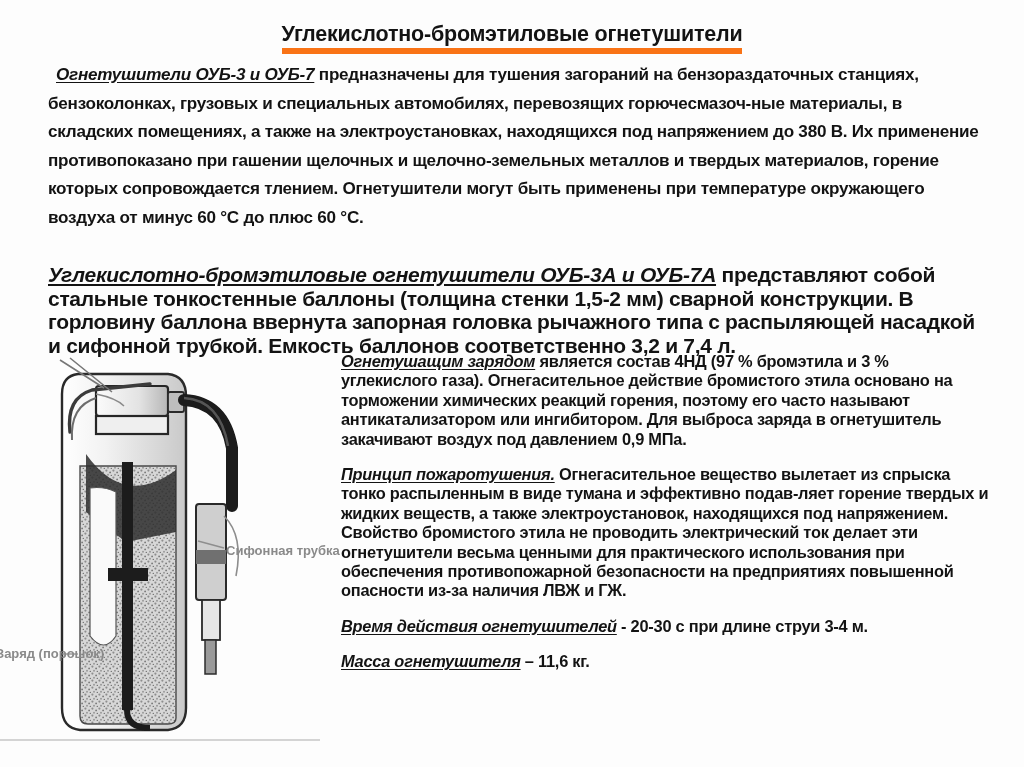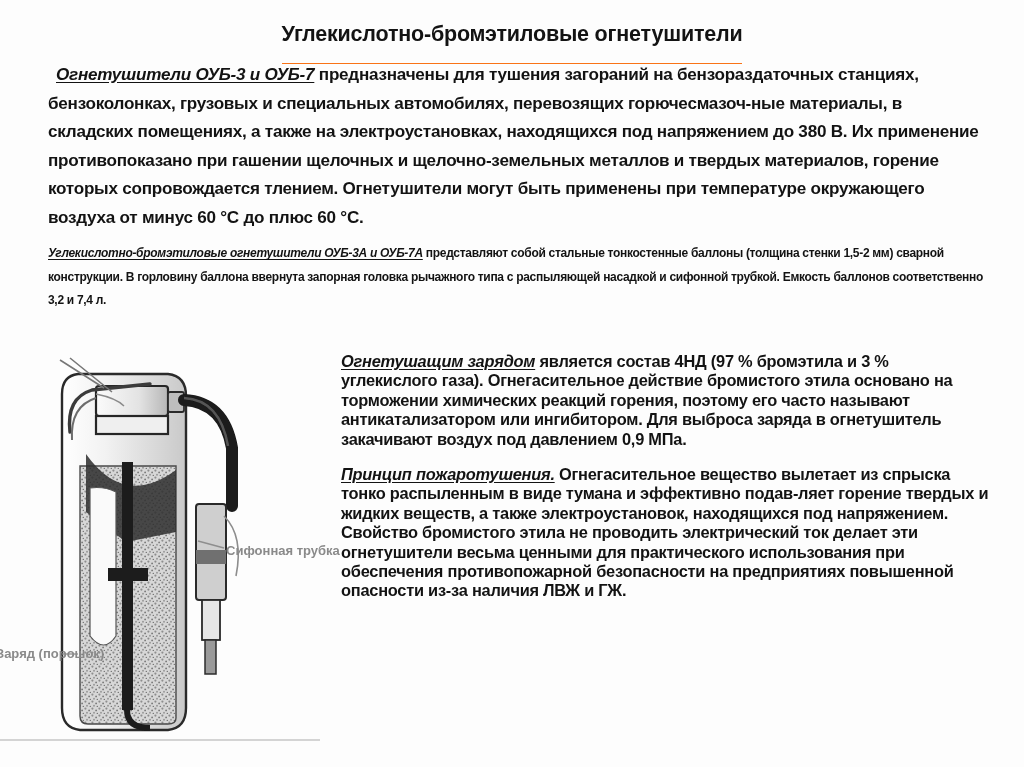--- a/index.html
+++ b/index.html
@@ -26,22 +26,22 @@
     left: 0;
     top: 8px;
     width: 1024px;
     text-align: center;
     font-size: 21.5px;
     font-weight: bold;
     letter-spacing: -0.2px;
     line-height: 1.15;
   }
   #doc-title span {
-    border-bottom: 1px solid #f97316;
-    padding-bottom: 16px;
+    border-bottom: 6px solid #f97316;
+    padding-bottom: 1px;
     display: inline-block;
   }
 
   
   #para-intro {
     position: absolute;
     left: 48px;
     top: 44px;
     width: 942px;
     font-size: 17.1px;
@@ -49,23 +49,23 @@
     line-height: 28.6px;
     text-indent: 8px;
     letter-spacing: -0.25px;
     text-align: left;
   }
 
   
   #para-construction {
     position: absolute;
     left: 48px;
-    top: 230px;
+    top: 242px;
     width: 942px;
-    font-size: 12px;
+    font-size: 21px;
     font-weight: bold;
     line-height: 23.5px;
     letter-spacing: -0.3px;
   }
 
   
   .lead {
     font-style: italic;
     font-weight: bold;
     text-decoration: underline;
@@ -192,20 +192,22 @@
 
   <div class="fig-label" id="label-siphon">Сифонная трубка</div>
   <div class="fig-label" id="label-charge">Заряд (порошок)</div>
 
   <div id="col-right">
 
     <p class="tight-block"><span class="lead">Огнетушащим зарядом</span><span> является состав 4НД (97 % бромэтила и 3 % углекислого газа). Огнегасительное действие бромистого этила основано на торможении химических реакций горения, поэтому его часто называют антикатализатором или ингибитором. Для выброса заряда в огнетушитель закачивают воздух под давлением 0,9 МПа.</span></p>
 
     <p class="tight-block"><span class="lead">Принцип пожаротушения.</span><span> Огнегасительное вещество вылетает из спрыска тонко распыленным в виде тумана и эффективно подав-ляет горение твердых и жидких веществ, а также электроустановок, находящихся под напряжением. Свойство бромистого этила не проводить электрический ток делает эти огнетушители весьма ценными для практического использования при обеспечения противопожарной безопасности на предприятиях повышенной опасности из-за наличия ЛВЖ и ГЖ.</span></p>
 
-
+    <p class="tight-block"><span class="lead">Время действия огнетушителей</span><span> - 20-30 с при длине струи 3-4 м.</span></p>
+
+    <p class="tight-block"><span class="lead">Масса огнетушителя</span><span> – 11,6 кг.</span></p>
 
 
 
 
   </div>
 
 </div>
 
 </body></html>

